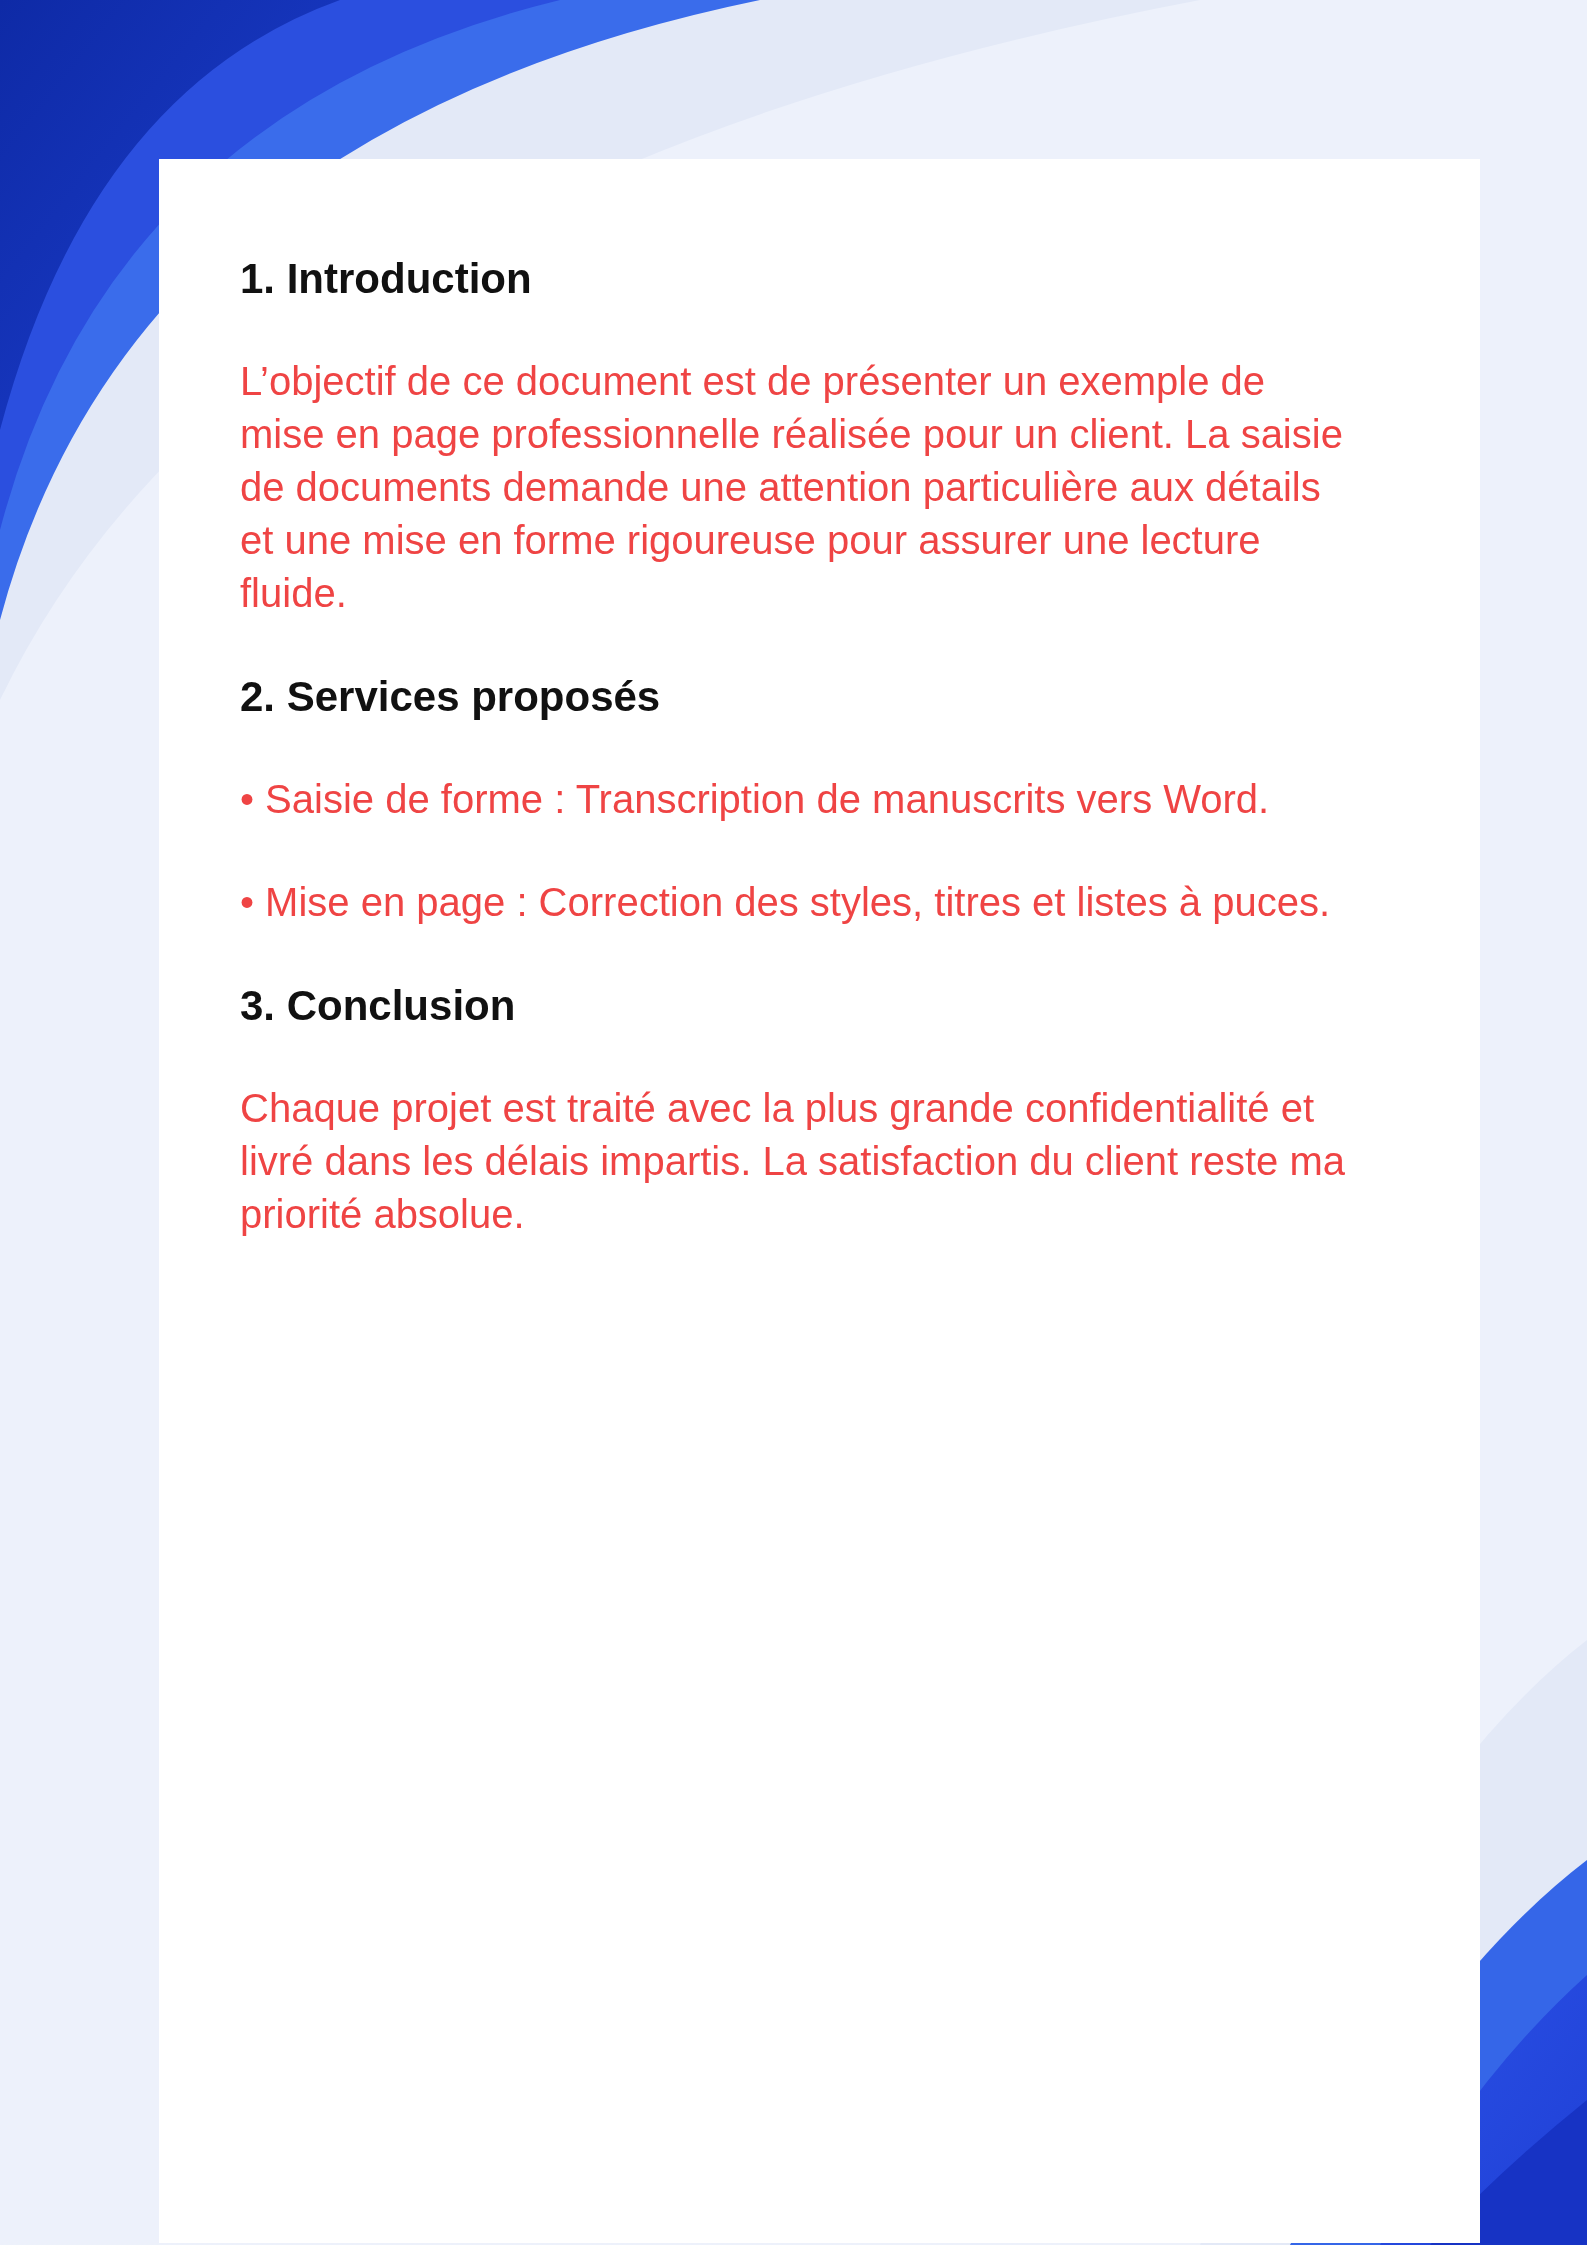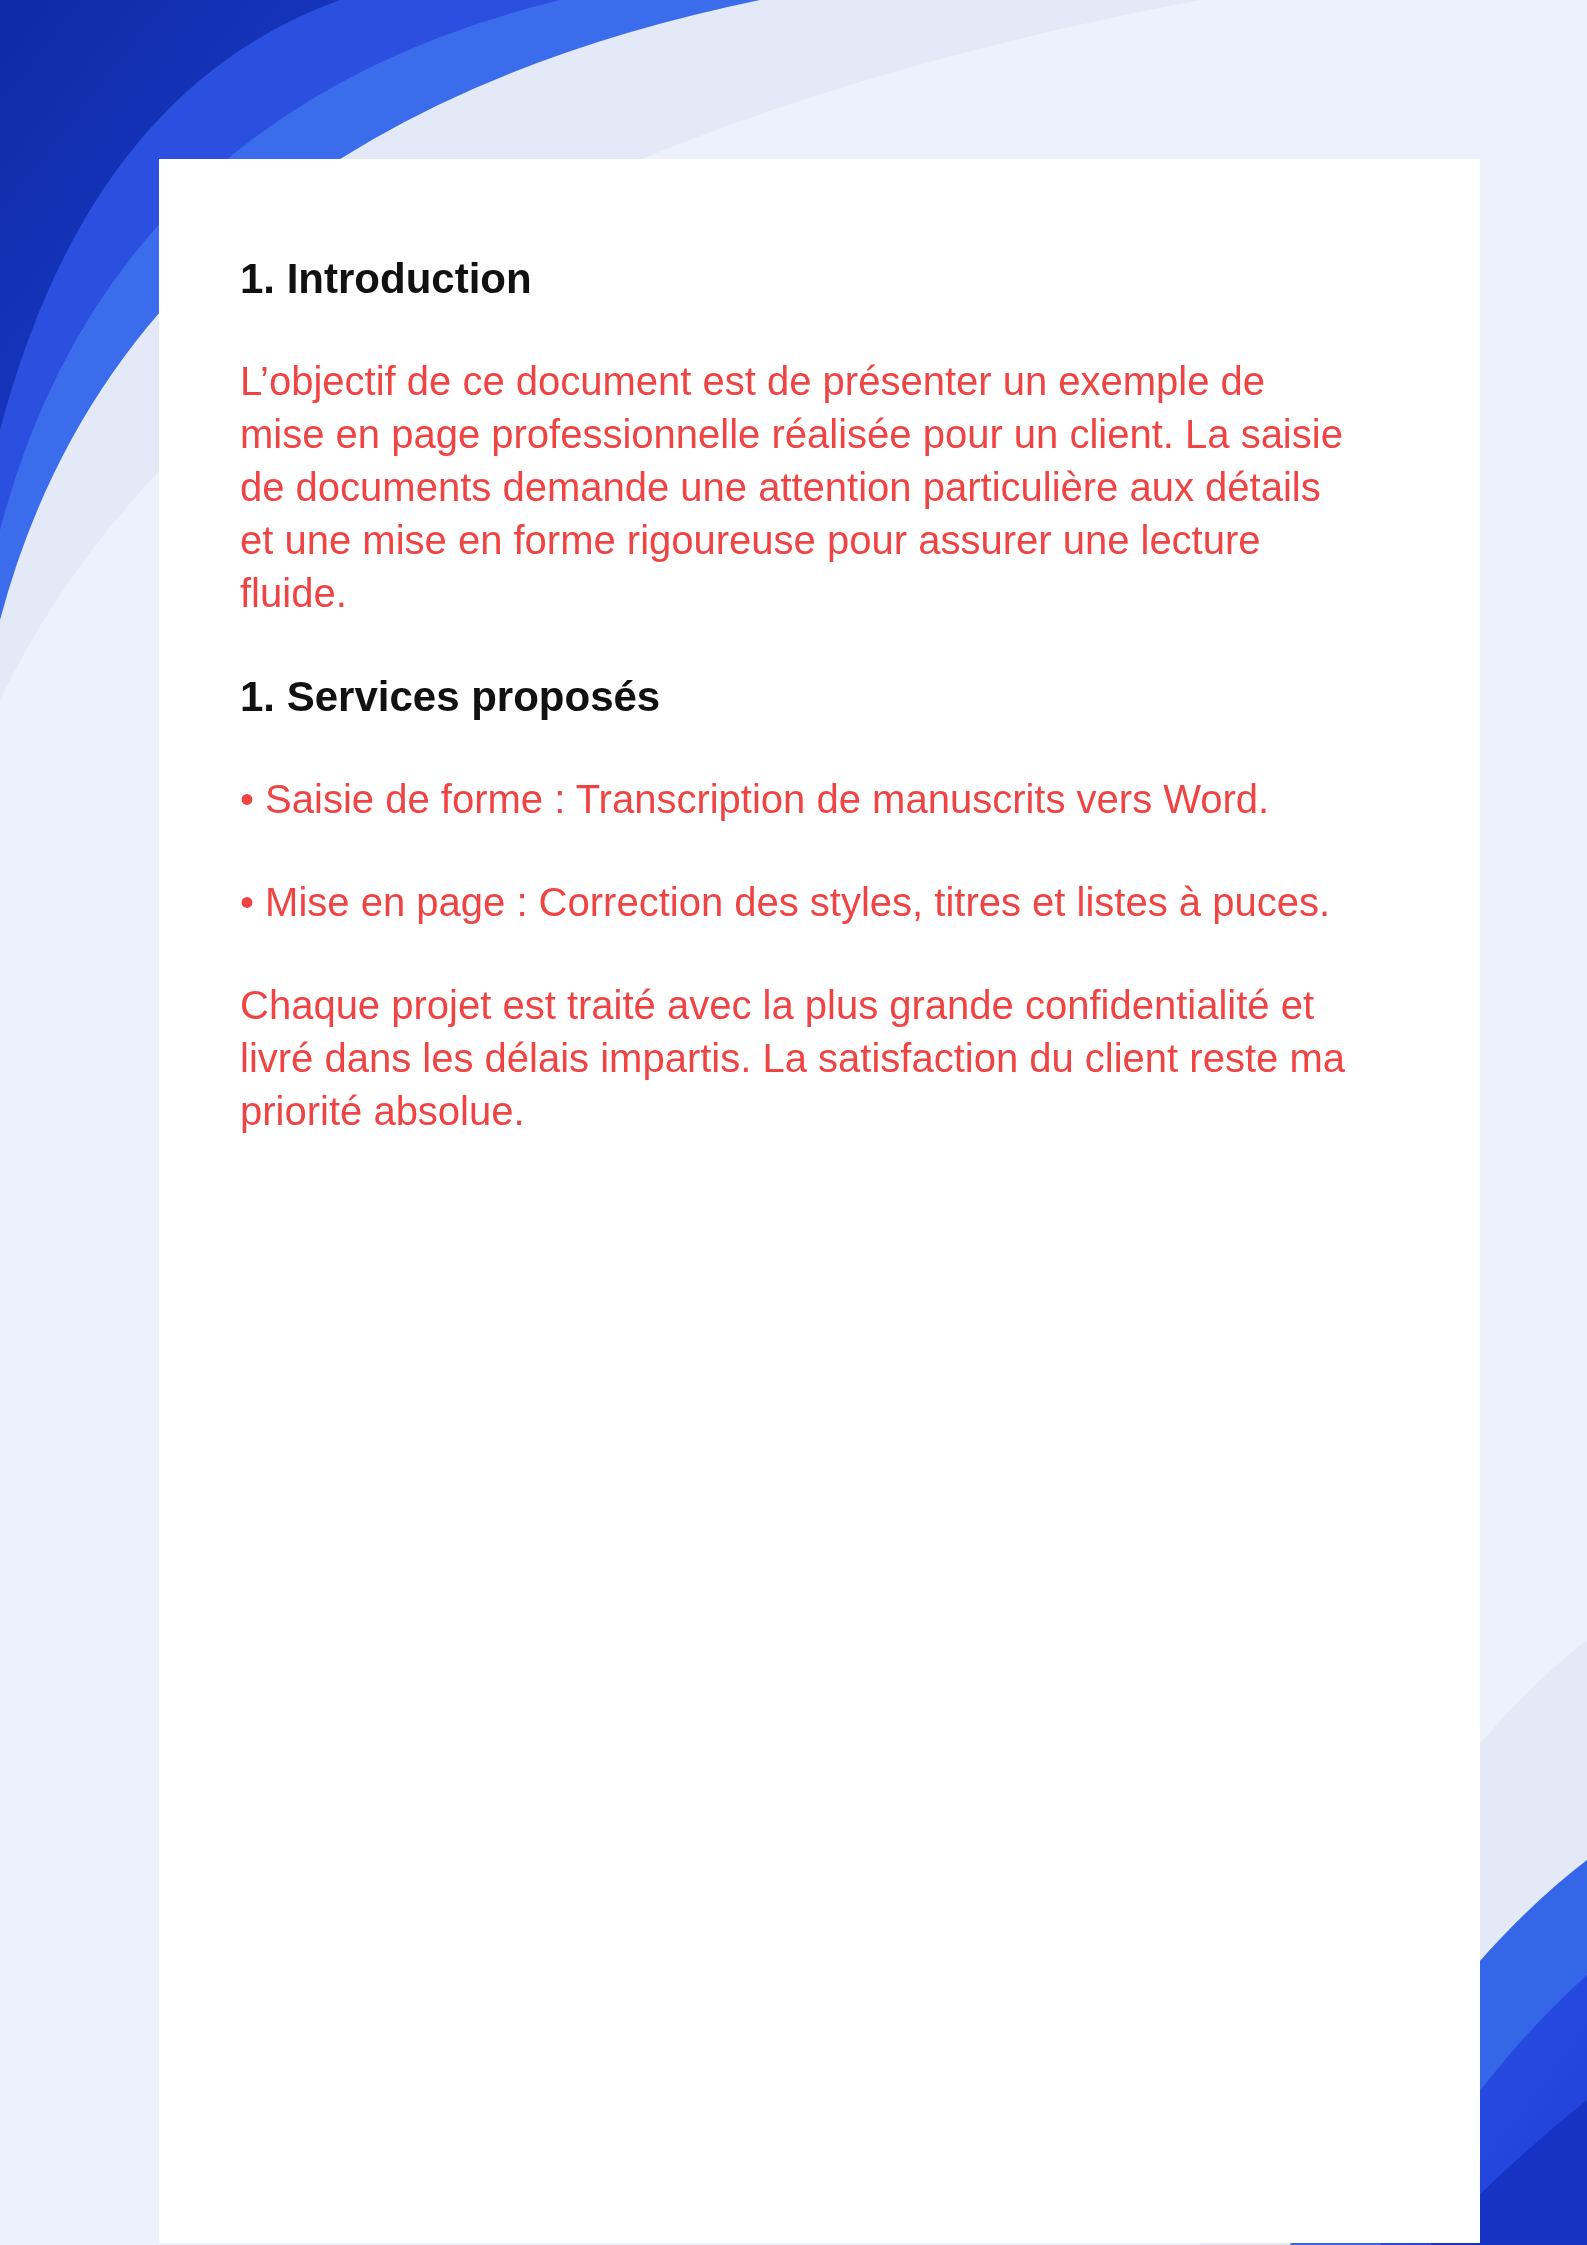--- a/index.html
+++ b/index.html
@@ -77,22 +77,23 @@
   </svg>
 
   <div class="doc-card" style="background: rgb(255, 255, 255);">
     <div class="doc-body" style="color: rgb(17, 17, 17);">
         <h2 class="section-heading">1. Introduction</h2>
         <p class="doc-paragraph">L’objectif de ce document est de présenter un exemple de
 mise en page professionnelle réalisée pour un client. La saisie
 de documents demande une attention particulière aux détails
 et une mise en forme rigoureuse pour assurer une lecture
 fluide.</p>
-        <h2 class="section-heading">1. Services proposés</h2>
+        <h2 class="section-heading">2. Services proposés</h2>
         <p class="doc-paragraph">• Saisie de forme : Transcription de manuscrits vers Word.</p>
         <p class="doc-paragraph">• Mise en page : Correction des styles, titres et listes à puces.</p>
+        <h2 class="section-heading">3. Conclusion</h2>
         <p class="doc-paragraph">Chaque projet est traité avec la plus grande confidentialité et
 livré dans les délais impartis. La satisfaction du client reste ma
 priorité absolue.</p>
       </div>
   </div>
 
 </div>
 
 </body></html>

